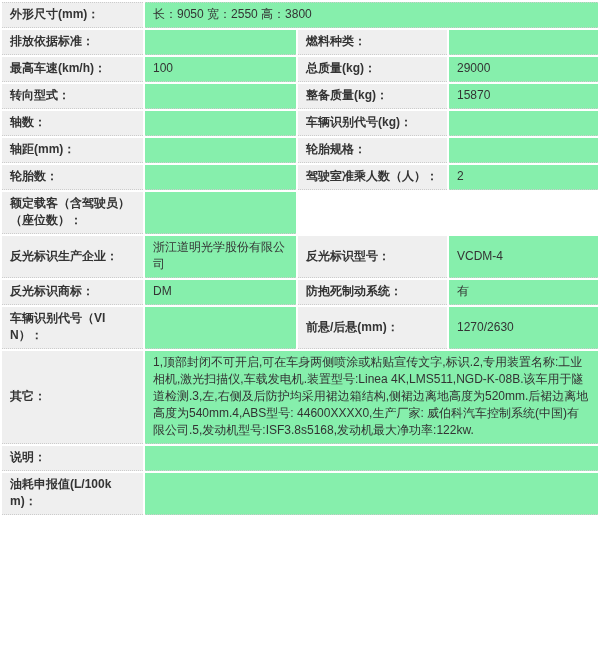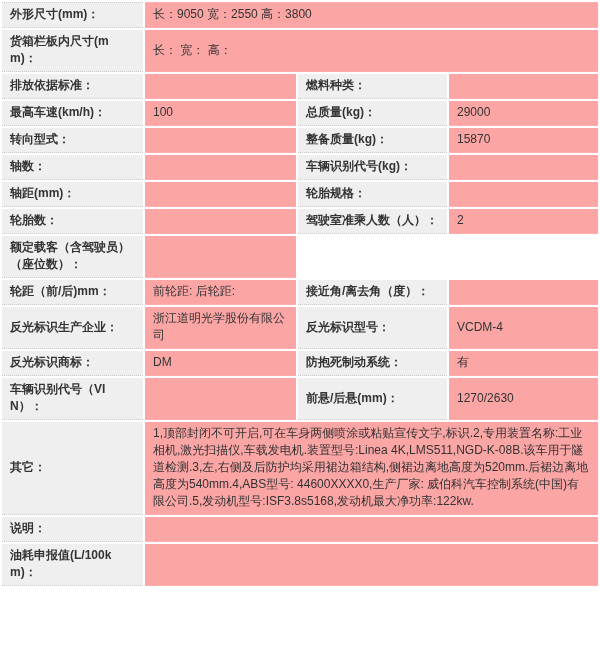--- a/index.html
+++ b/index.html
@@ -33,21 +33,21 @@
   tr:first-child td.label,
   tr:first-child td.value,
   tr:first-child td.data {
     border-top: 1px dotted #cccccc;
   }
   td.label {
     background: #efefef;
     font-weight: bold;
   }
   td.value {
-    background: #fca5a5;
+    background: #86efac;
     min-height: 17px;
   }
   td.ghost {
     background: #ffffff;
     border: none;
   }
   #spec-table { margin-top: 0; }
 </style>
 </head>
 <body>
@@ -56,24 +56,20 @@
   <colgroup>
     <col style="width:141px">
       <col style="width:151px">
       <col style="width:149px">
       <col style="width:149px">
   </colgroup>
   <tbody>
       <tr>
         <td class="label">外形尺寸(mm)：</td>
         <td colspan="3" class="value">长：9050 宽：2550 高：3800</td>
-      </tr>
-      <tr>
-        <td class="label">货箱栏板内尺寸(mm)：</td>
-        <td colspan="3" class="value">长： 宽： 高：</td>
       </tr>
       <tr>
         <td class="label">排放依据标准：</td>
         <td class="value"></td>
         <td class="label">燃料种类：</td>
         <td class="value"></td>
       </tr>
       <tr>
         <td class="label">最高车速(km/h)：</td>
         <td class="value">100</td>
@@ -103,26 +99,20 @@
         <td class="value"></td>
         <td class="label">驾驶室准乘人数（人）：</td>
         <td class="value">2</td>
       </tr>
       <tr>
         <td class="label">额定载客（含驾驶员）（座位数）：</td>
         <td class="value"></td>
         <td colspan="2" class="ghost"></td>
       </tr>
       <tr>
-        <td class="label">轮距（前/后)mm：</td>
-        <td class="value">前轮距: 后轮距:</td>
-        <td class="label">接近角/离去角（度）：</td>
-        <td class="value"></td>
-      </tr>
-      <tr>
         <td class="label">反光标识生产企业：</td>
         <td class="value">浙江道明光学股份有限公司</td>
         <td class="label">反光标识型号：</td>
         <td class="value">VCDM-4</td>
       </tr>
       <tr>
         <td class="label">反光标识商标：</td>
         <td class="value">DM</td>
         <td class="label">防抱死制动系统：</td>
         <td class="value">有</td>

